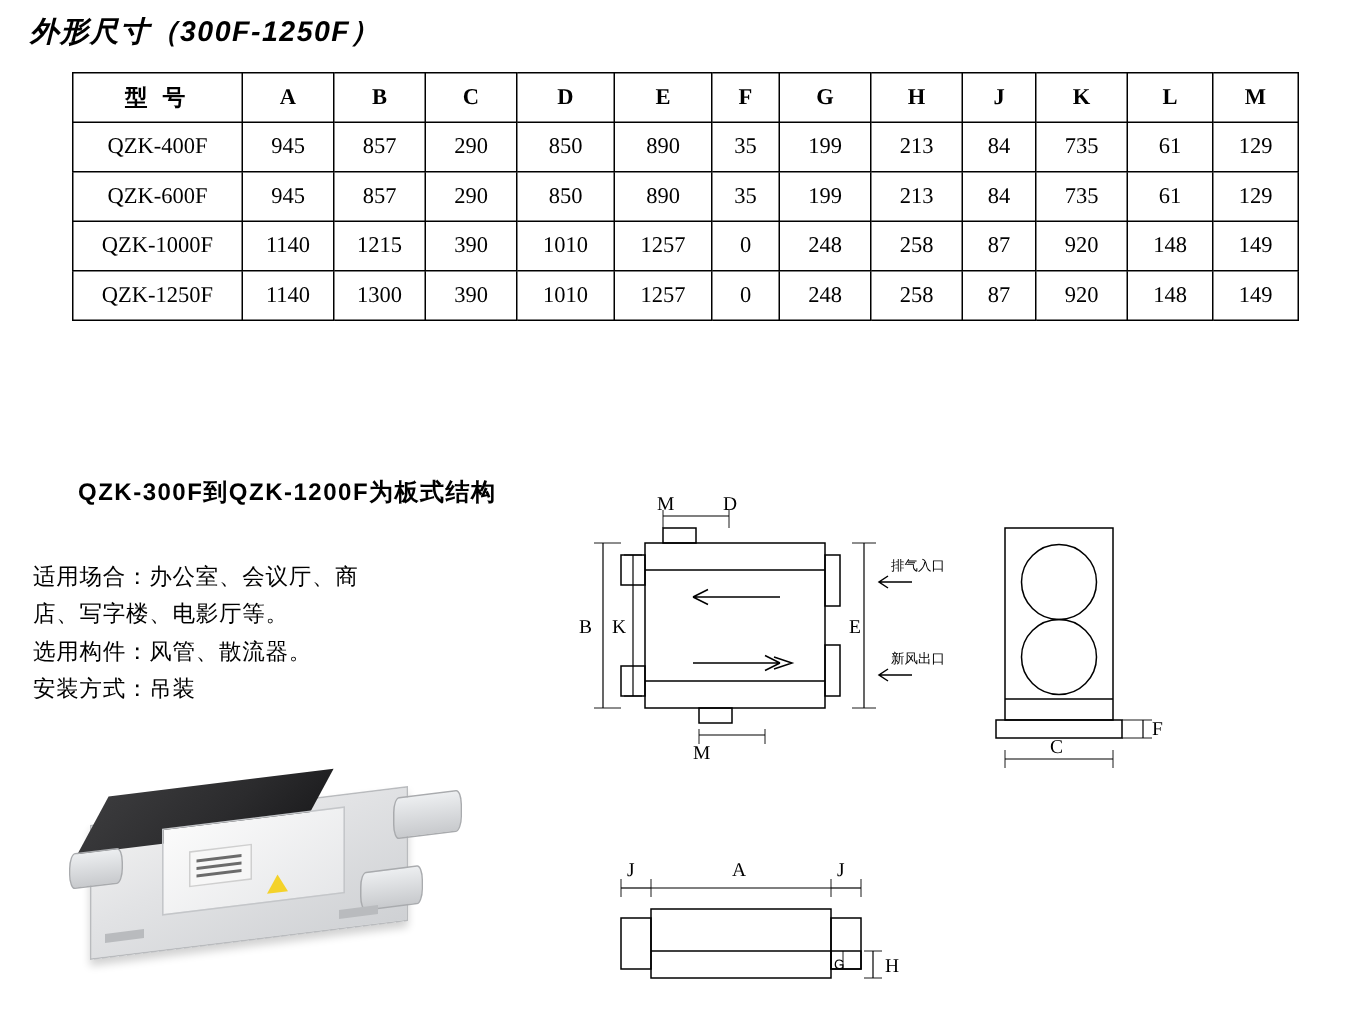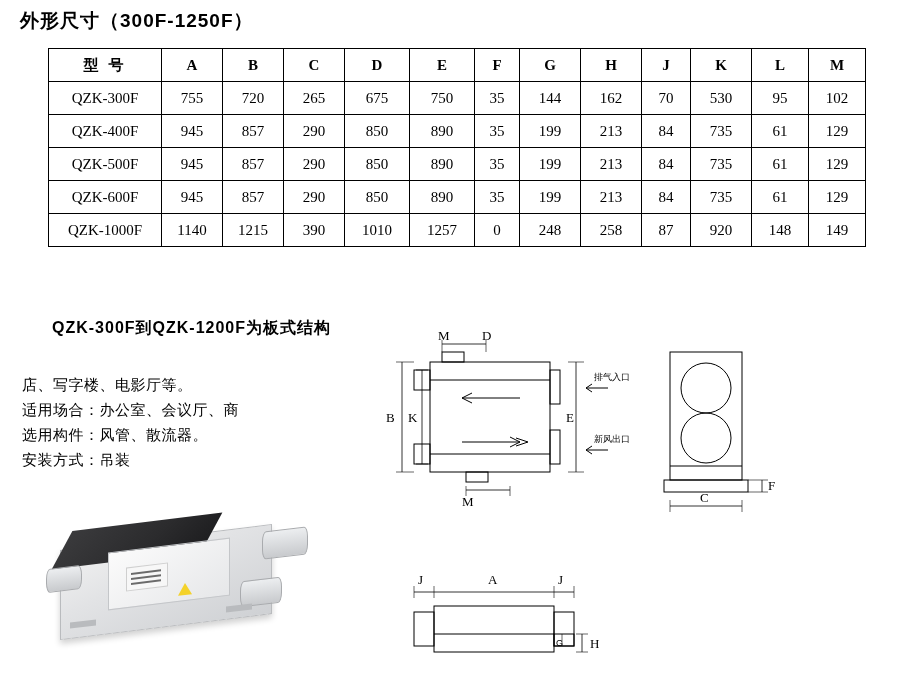--- a/index.html
+++ b/index.html
@@ -9,21 +9,21 @@
     font-family:"Liberation Serif", serif;
     color:#000;
     position:relative;
     overflow:hidden;
   }
   #page{position:absolute;left:0;top:0;width:902px;height:674px;}
 
   .title{
     position:absolute;left:20px;top:8px;
     font-family:"Liberation Sans", sans-serif;
-    font-weight:bold;
+    font-weight:bold;font-style:italic;
     font-size:19px;letter-spacing:1px;
   }
 
   
   table.dims{
     position:absolute;left:48px;top:48px;
     border-collapse:collapse;
     table-layout:fixed;
   }
   table.dims td{
@@ -169,67 +169,37 @@
       <td class="w-e">E</td>
       <td class="w-f">F</td>
       <td class="w-g">G</td>
       <td class="w-h">H</td>
       <td class="w-j">J</td>
       <td class="w-k">K</td>
       <td class="w-l">L</td>
       <td class="w-m">M</td>
     </tr>
 
-    <tr>
-      <td class="modelcell">QZK-300F</td>
-      <td>755</td>
-      <td>720</td>
-      <td>265</td>
-      <td>675</td>
-      <td>750</td>
-      <td>35</td>
-      <td>144</td>
-      <td>162</td>
-      <td>70</td>
-      <td>530</td>
-      <td>95</td>
-      <td>102</td>
-    </tr>
 
     <tr>
       <td class="modelcell">QZK-400F</td>
       <td>945</td>
       <td>857</td>
       <td>290</td>
       <td>850</td>
       <td>890</td>
       <td>35</td>
       <td>199</td>
       <td>213</td>
       <td>84</td>
       <td>735</td>
       <td>61</td>
       <td>129</td>
     </tr>
 
-    <tr>
-      <td class="modelcell">QZK-500F</td>
-      <td>945</td>
-      <td>857</td>
-      <td>290</td>
-      <td>850</td>
-      <td>890</td>
-      <td>35</td>
-      <td>199</td>
-      <td>213</td>
-      <td>84</td>
-      <td>735</td>
-      <td>61</td>
-      <td>129</td>
-    </tr>
 
     <tr>
       <td class="modelcell">QZK-600F</td>
       <td>945</td>
       <td>857</td>
       <td>290</td>
       <td>850</td>
       <td>890</td>
       <td>35</td>
       <td>199</td>
@@ -250,28 +220,43 @@
       <td>1257</td>
       <td>0</td>
       <td>248</td>
       <td>258</td>
       <td>87</td>
       <td>920</td>
       <td>148</td>
       <td>149</td>
     </tr>
 
+    <tr>
+      <td class="modelcell">QZK-1250F</td>
+      <td>1140</td>
+      <td>1300</td>
+      <td>390</td>
+      <td>1010</td>
+      <td>1257</td>
+      <td>0</td>
+      <td>248</td>
+      <td>258</td>
+      <td>87</td>
+      <td>920</td>
+      <td>148</td>
+      <td>149</td>
+    </tr>
   </tbody>
     </table>
 
   <div class="subtitle">QZK-300F到QZK-1200F为板式结构</div>
 
   <div class="spec">
+    <div class="ln">适用场合：办公室、会议厅、商</div>
     <div class="ln">店、写字楼、电影厅等。</div>
-    <div class="ln">适用场合：办公室、会议厅、商</div>
     <div class="ln">选用构件：风管、散流器。</div>
     <div class="ln">安装方式：吊装</div>
   </div>
 
   <div class="photo">
     <div class="body"></div>
     <div class="topdark"></div>
     <div class="lid"></div>
     <div class="label"></div>
     <div class="warn"></div>

